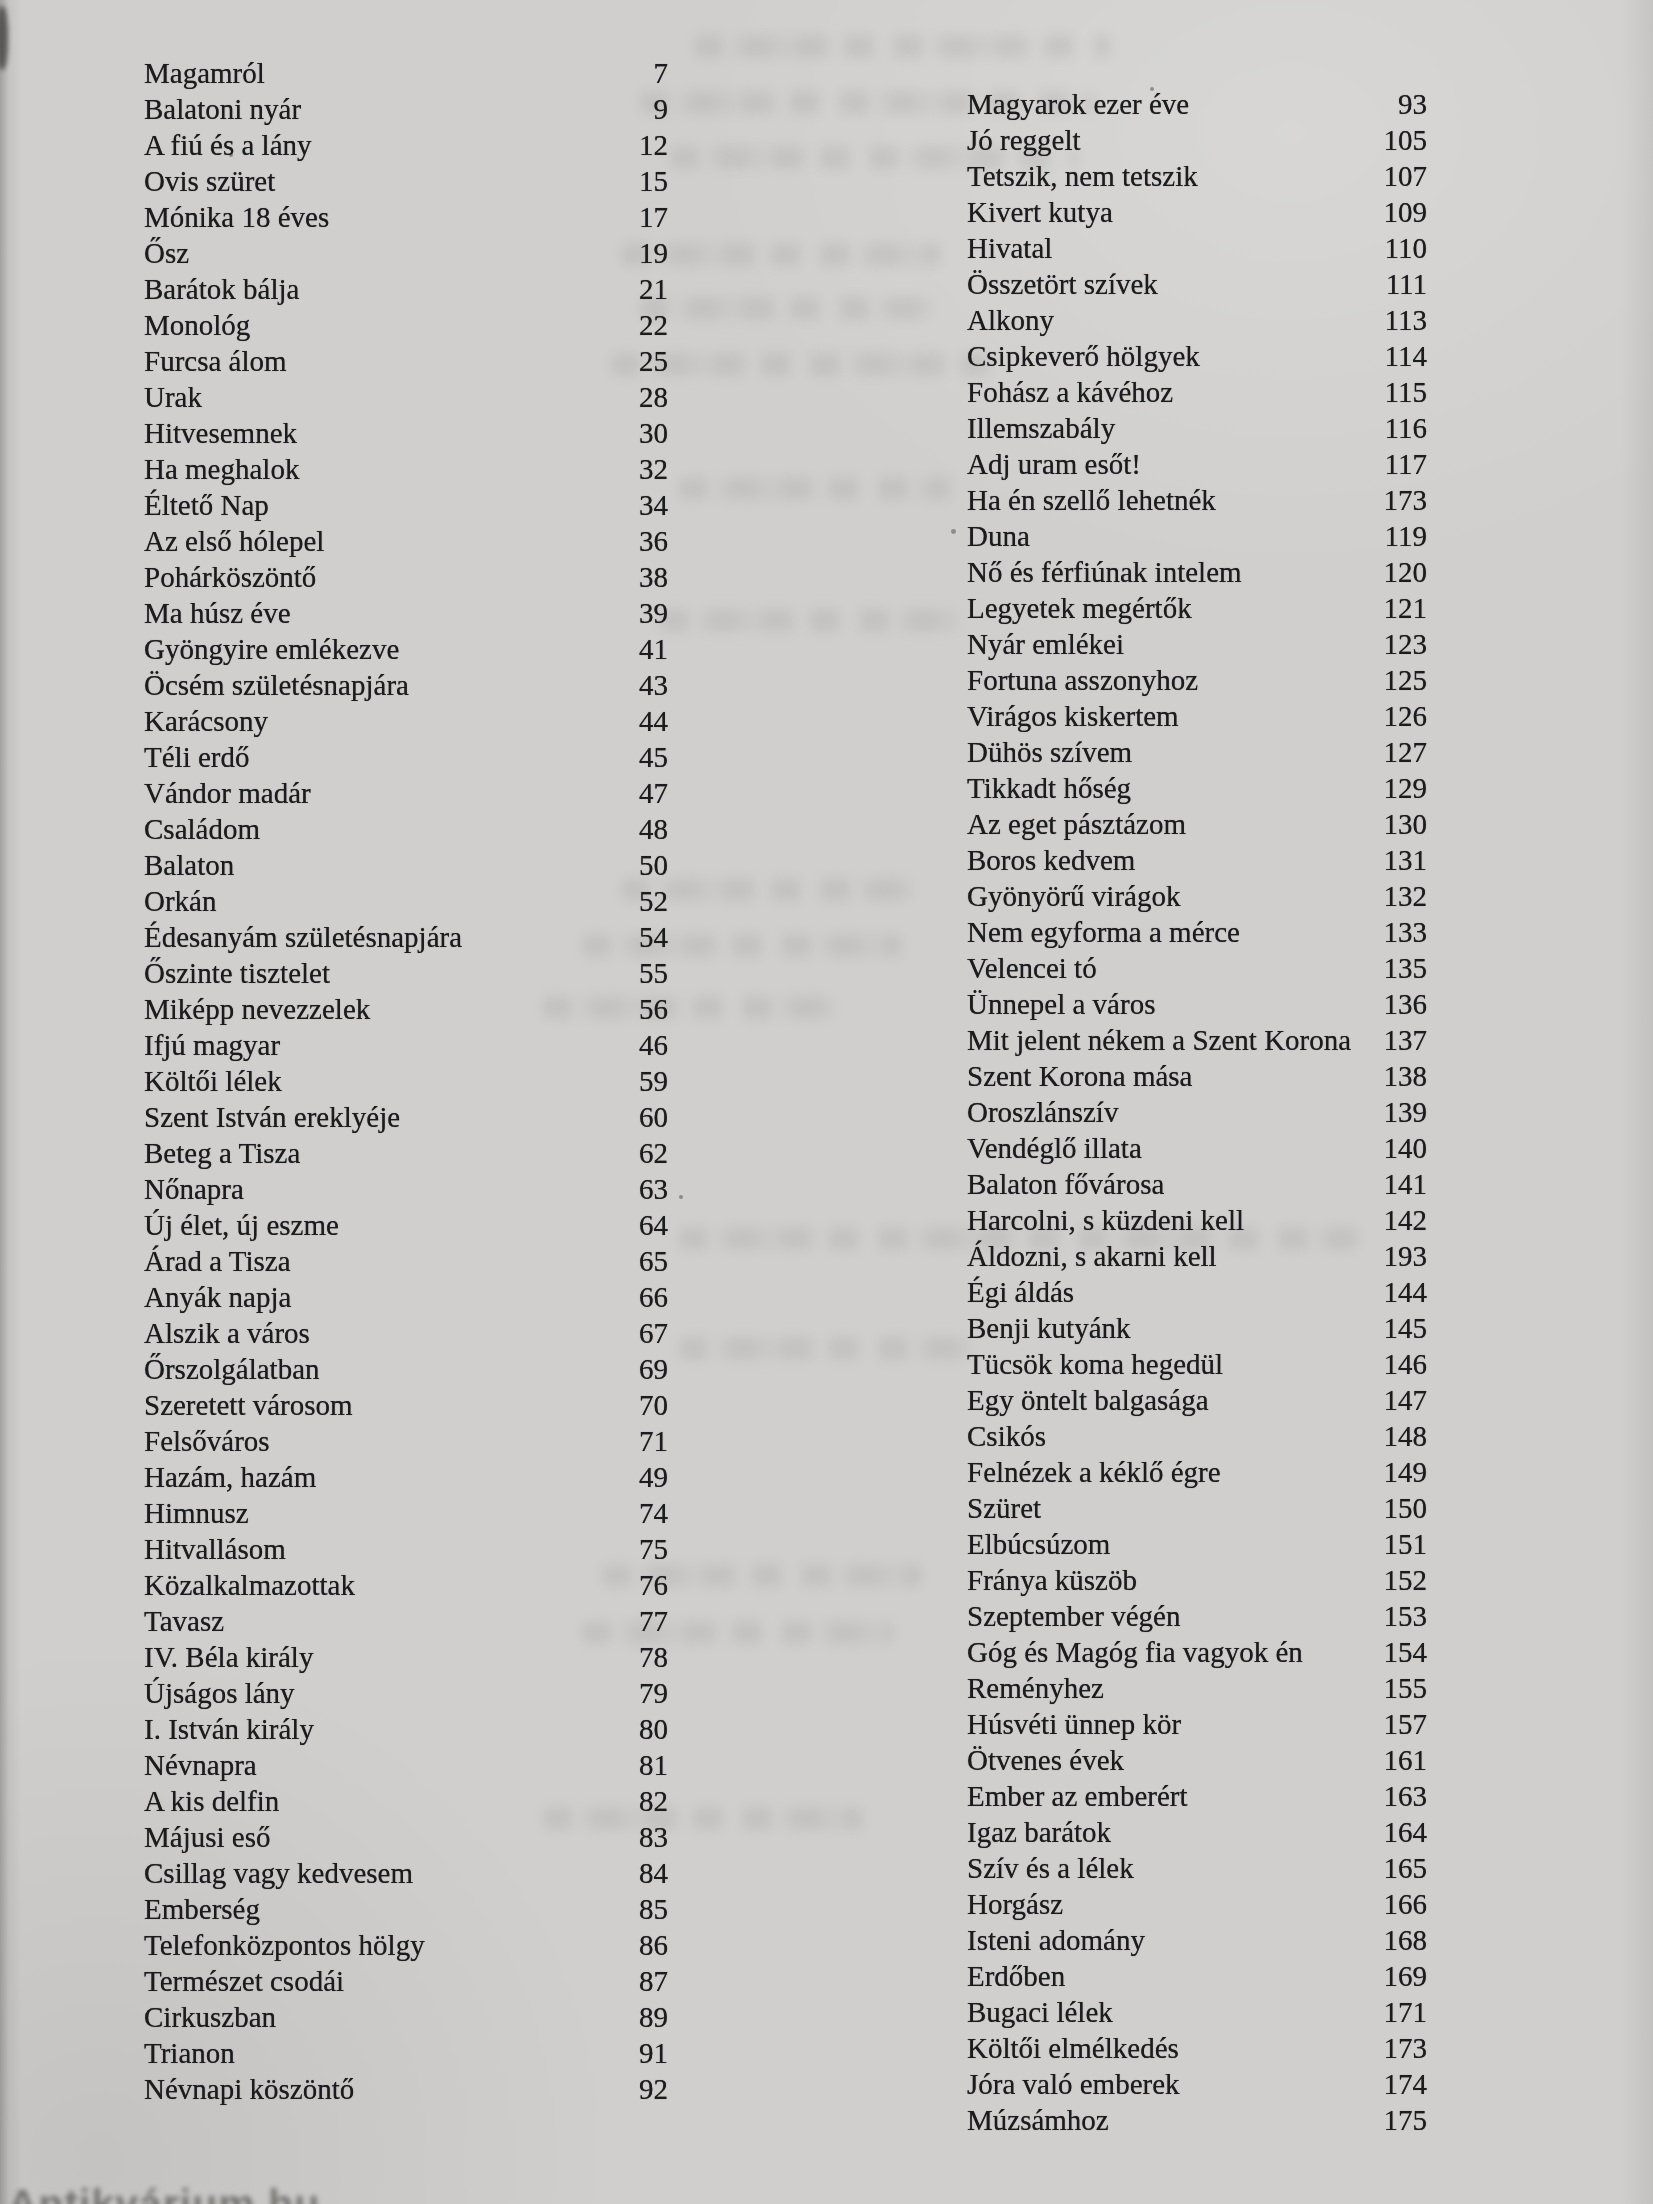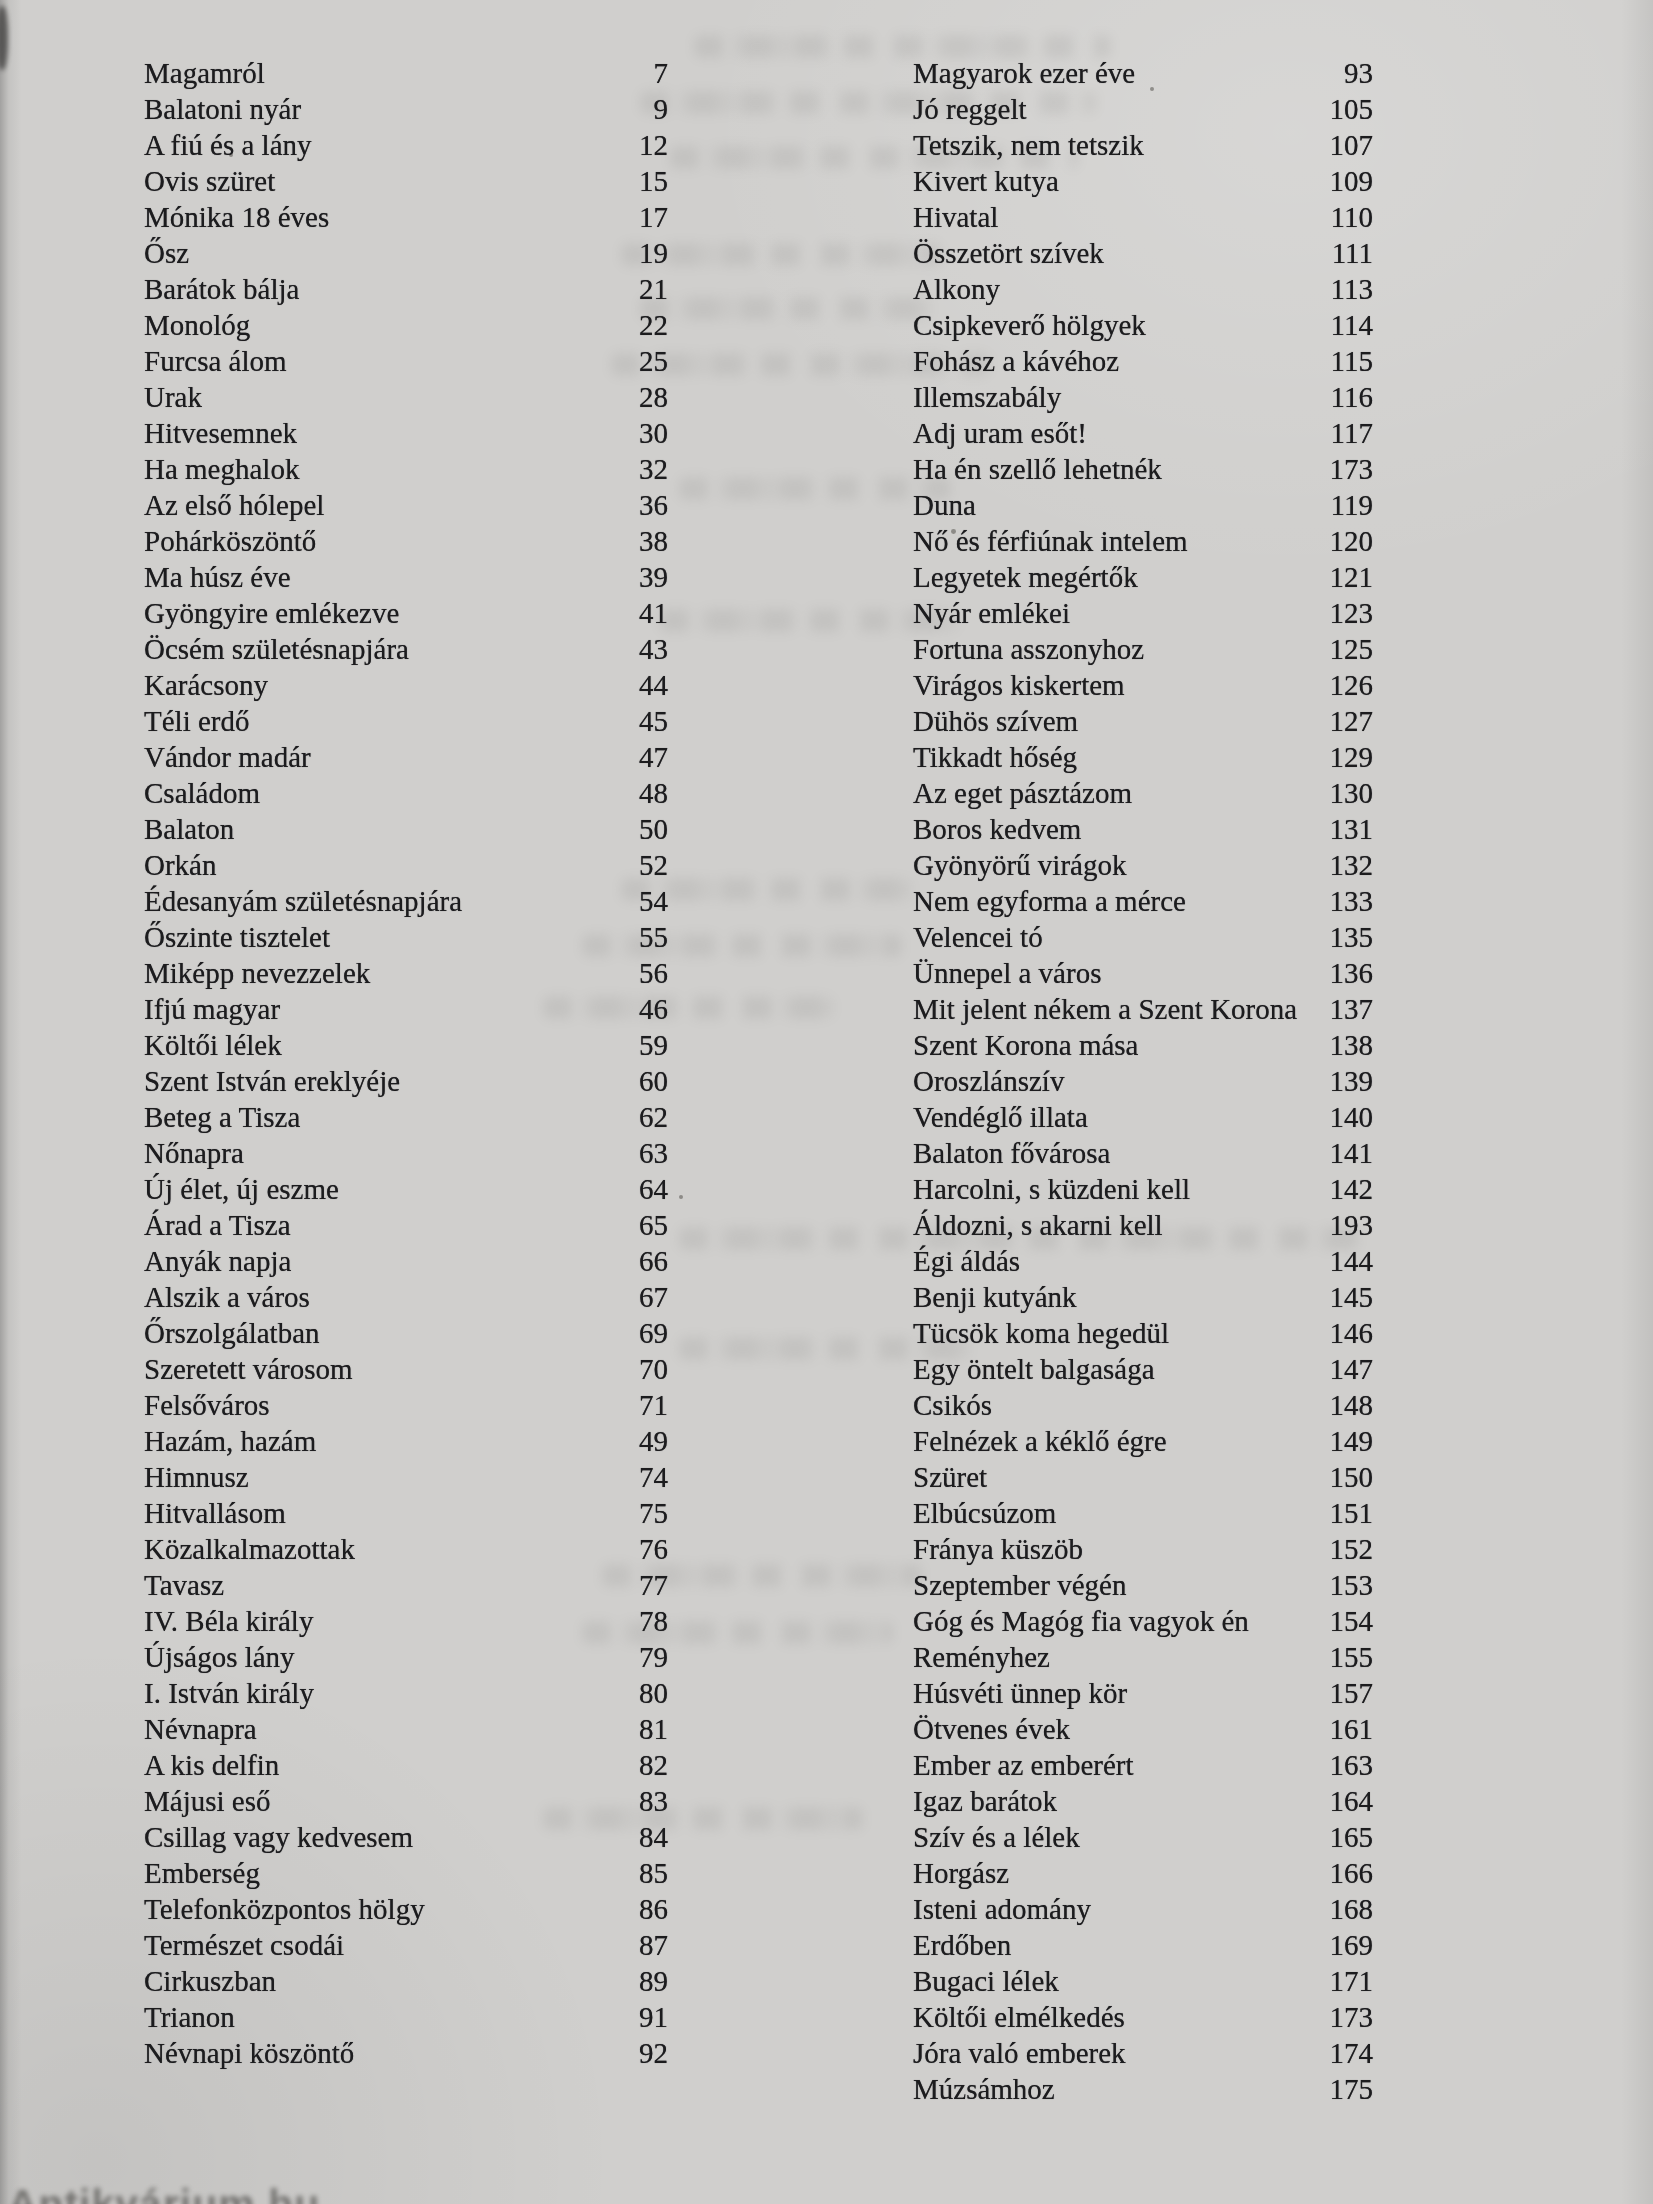--- a/index.html
+++ b/index.html
@@ -12,21 +12,21 @@
     font-family:"Liberation Serif","DejaVu Serif",serif;
     background:
       radial-gradient(ellipse 970px 728px at 78% 6%, rgba(255,255,255,.16), transparent 62%),
       radial-gradient(ellipse 873px 873px at 6% 98%, rgba(0,0,0,.06), transparent 60%),
       linear-gradient(90deg, rgba(0,0,0,.22) 0px, rgba(0,0,0,.06) 8.7px, rgba(0,0,0,0) 21.3px),
       linear-gradient(270deg, rgba(0,0,0,.07) 0px, rgba(0,0,0,0) 33px),
       #d0cfcd;
   }
   .col{position:absolute;top:55px;}
   .col-left{left:144px;width:524px;}
-  .col-right{left:913px;width:460px;}
+  .col-right{left:967px;width:460px;margin-top:31px;}
   .row{
     display:flex;align-items:baseline;gap:7.8px;
     height:36px;line-height:36px;
     font-size:29px;
     text-shadow:0 0 0.7px rgba(25,25,30,.8);
   }
   .row .t{white-space:nowrap;}
   .row .p{margin-left:auto;white-space:nowrap;}
   
   .ghost{
@@ -132,20 +132,24 @@
   <div class="row">
     <span class="t">Hitvesemnek</span>
     <span class="p">30</span>
   </div>
 
   <div class="row">
     <span class="t">Ha meghalok</span>
     <span class="p">32</span>
   </div>
 
+  <div class="row">
+    <span class="t">Éltető Nap</span>
+    <span class="p">34</span>
+  </div>
 
   <div class="row">
     <span class="t">Az első hólepel</span>
     <span class="p">36</span>
   </div>
 
   <div class="row">
     <span class="t">Pohárköszöntő</span>
     <span class="p">38</span>
   </div>

